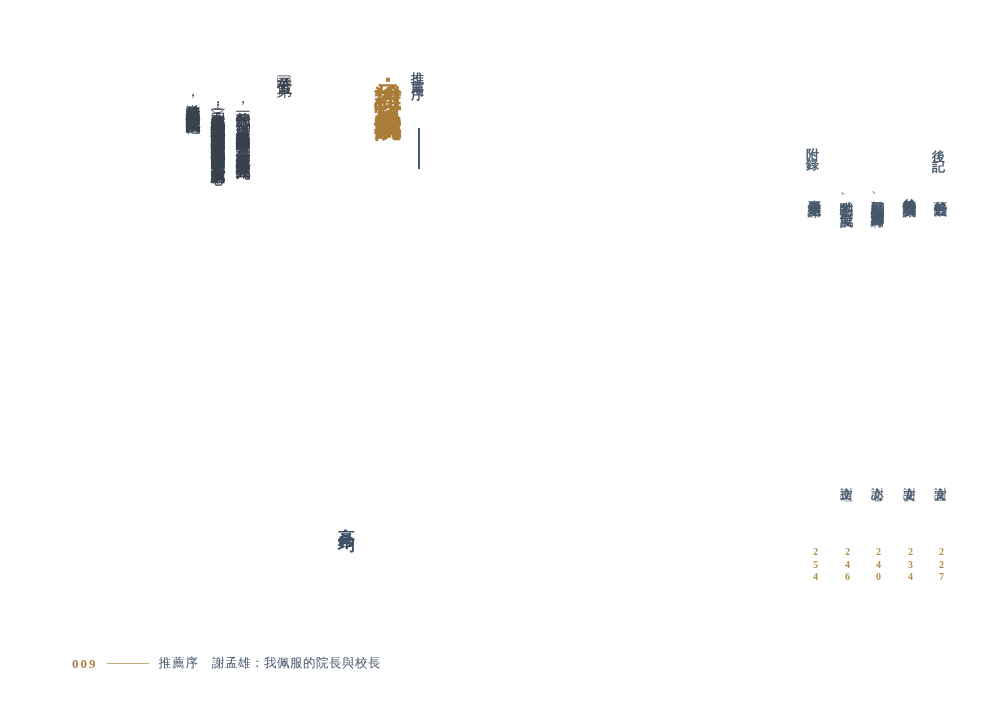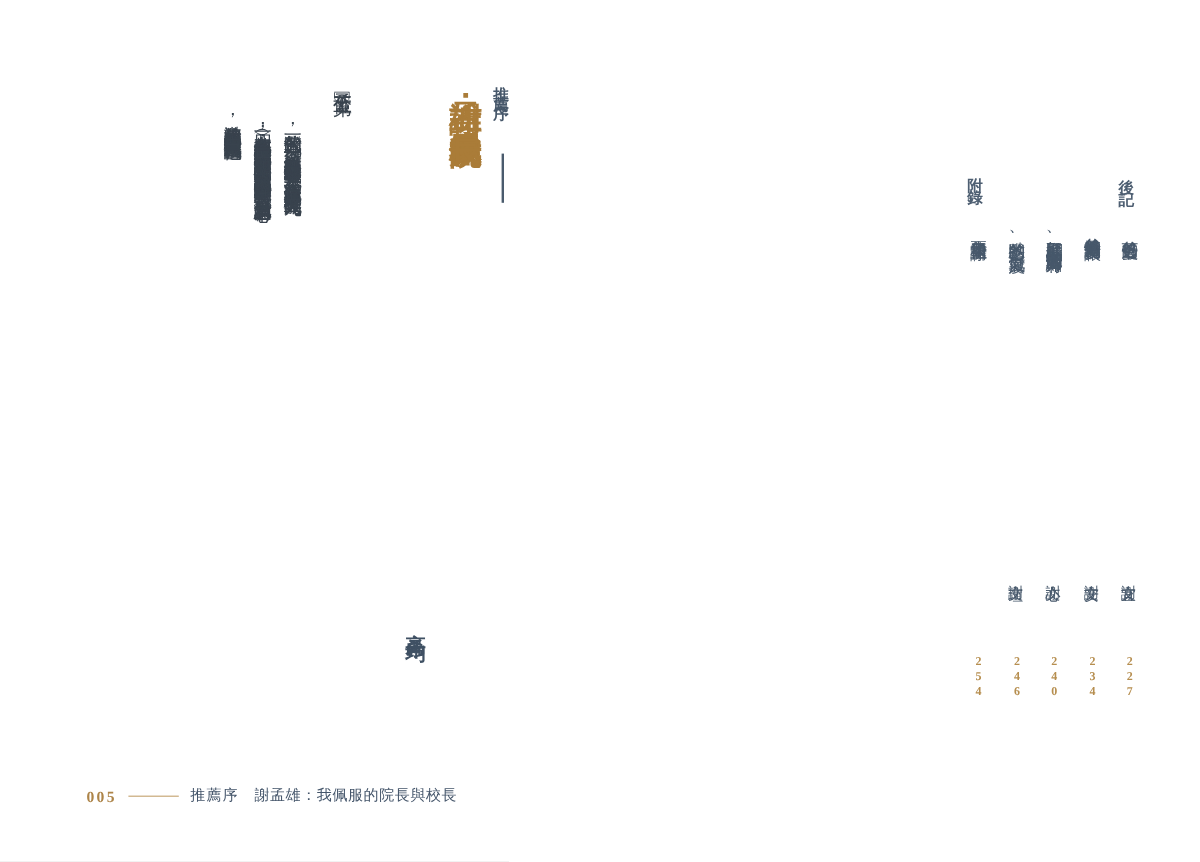--- a/index.html
+++ b/index.html
@@ -152,19 +152,19 @@
 
   <div class="v section-heading">（一）「第五位」公子</div>
 
   <div class="body-text">
     <p>一九五〇年代的台灣，百廢待舉。我在那時的省立台中農學院主修農業經濟，一九五八年畢業，幸運地獲有獎學金，一九五九年能去美國研究經濟發展。</p>
     <p>五年後（一九六四），畢業後又幸運地受邀赴威斯康辛州立大學經濟系任教，講授「落後國家中的經濟發展」，這正是我最關心的課題。在美國教書與研究是分不開的，就不斷利用寒暑假時間分赴世界落後各地參訪。當有機會時，心中的首選當然就是台灣。</p>
     <p>一九六九年接到當時經合會祕書長李國鼎先生的邀請，因他曾讀過我用中</p>
   </div>
 
   <footer class="footer">
-    <span class="pg">005</span>
+    <span class="pg">009</span>
     <span class="rule"></span>
     <span class="sec">推薦序</span>
     <span class="bt">謝孟雄：我佩服的院長與校長</span>
   </footer>
 
 </div>
 
 </body></html>

